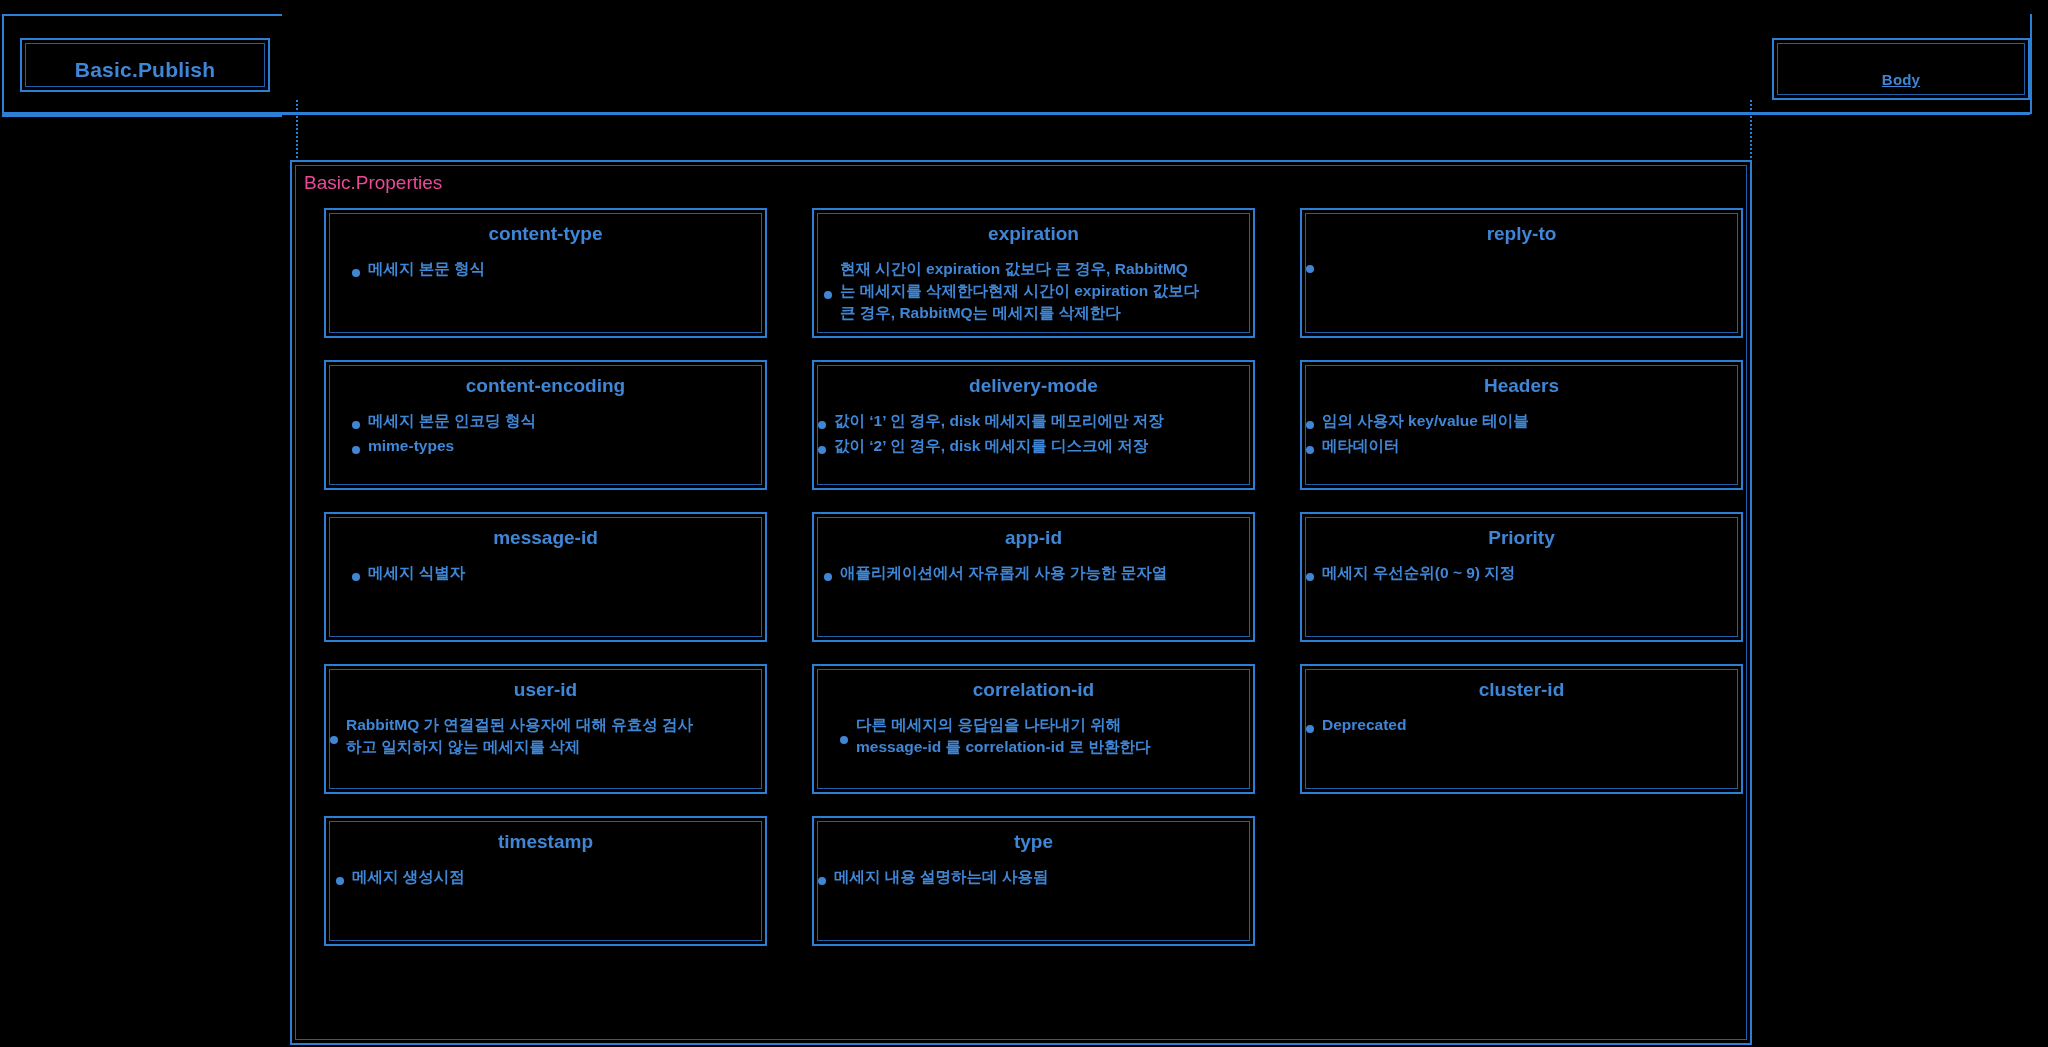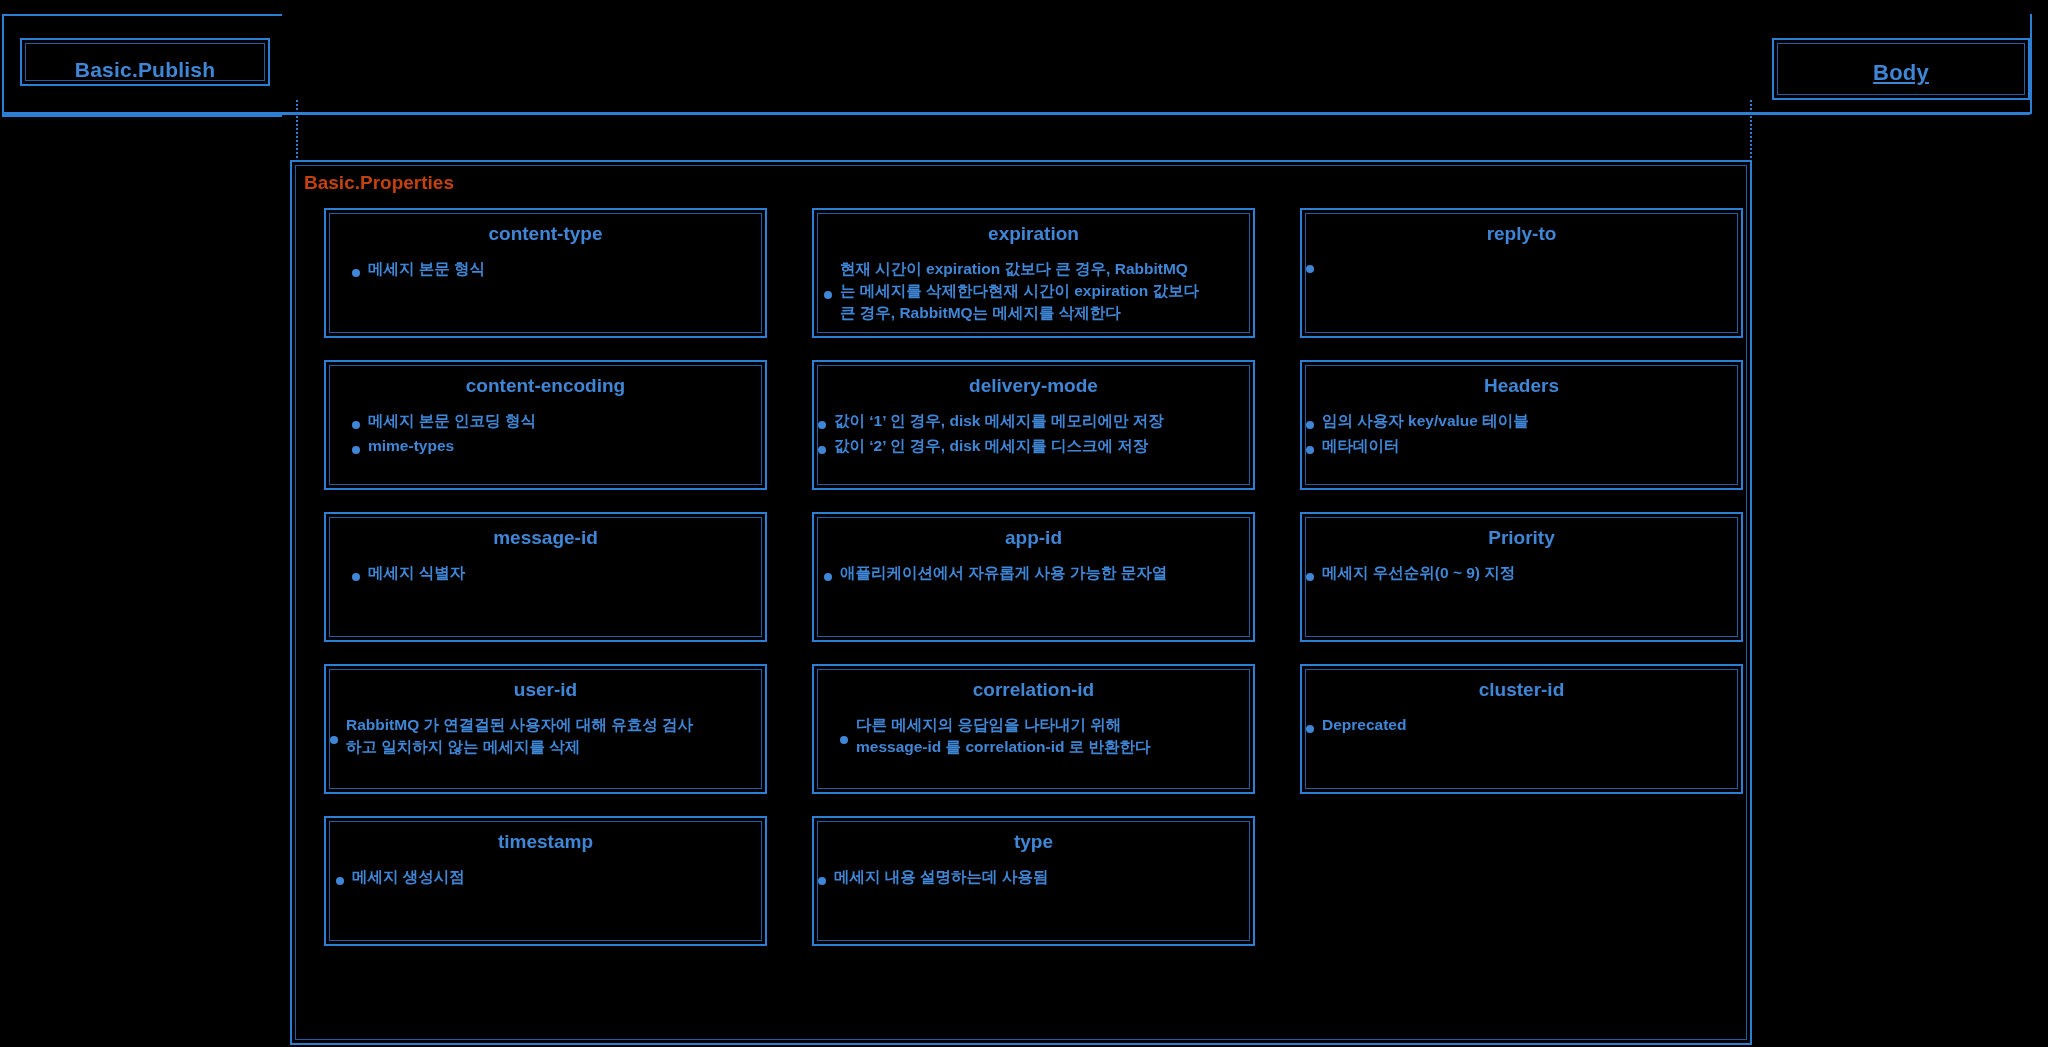--- a/index.html
+++ b/index.html
@@ -57,39 +57,39 @@
     border: 2px solid #2b7fd4;
     border-right: none;
     box-sizing: border-box;
     background: transparent;
   }
 
   #basic-publish-box {
     left: 20px;
     top: 38px;
     width: 250px;
-    height: 48px;
+    height: 54px;
   }
   #basic-publish-box .centered-label { top: 18px; font-size: 21px; }
 
   #content-header-box {
     left: 296px;
     top: 38px;
     width: 1455px;
     height: 62px;
   }
   #content-header-box .centered-label { top: 18px; font-size: 21px; }
 
   #body-box {
     left: 1772px;
     top: 38px;
     width: 258px;
     height: 62px;
   }
-  #body-box .centered-label { top: 20px; font-size: 22px; text-decoration: underline; }
+  #body-box .centered-label { top: 31px; font-size: 15px; text-decoration: underline; }
 
   
   #top-rail {
     position: absolute;
     left: 2px;
     top: 112px;
     width: 2028px;
     height: 0;
     border-top: 3px solid #2b7fd4;
   }
@@ -127,22 +127,22 @@
     position: absolute;
     left: 3px; top: 3px; right: 3px; bottom: 3px;
     border: 1px solid #1f5fa8;
     pointer-events: none;
   }
   #properties-title {
     position: absolute;
     left: 12px;
     top: 10px;
     font-size: 19px;
-    font-weight: bold;
-    color: #c2410c;
+    font-weight: normal;
+    color: #ec4899;
     z-index: 3;
   }
 
   
   #cards-grid {
     position: absolute;
     left: 32px;
     top: 46px;
     width: 1420px;
     display: grid;

